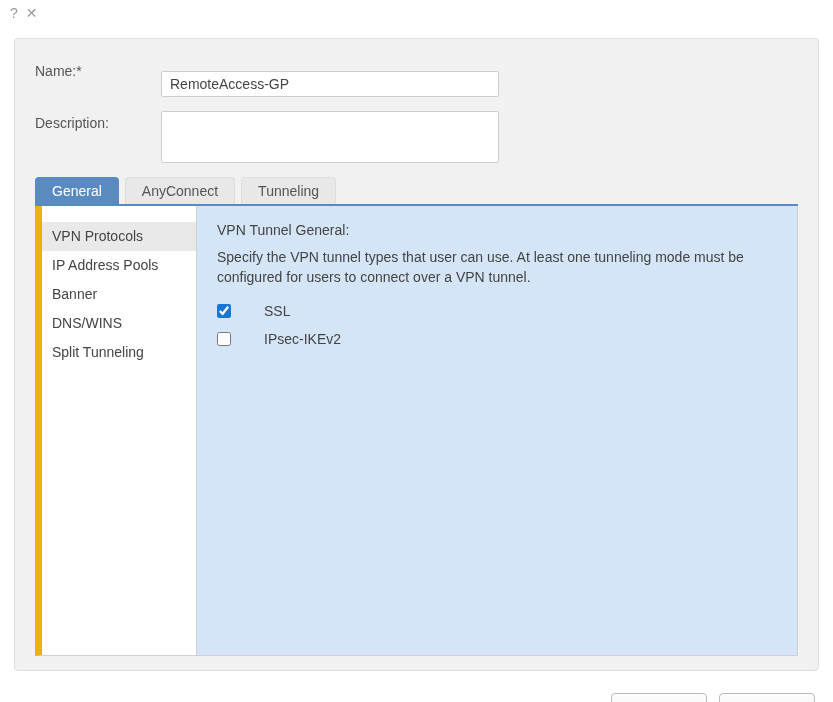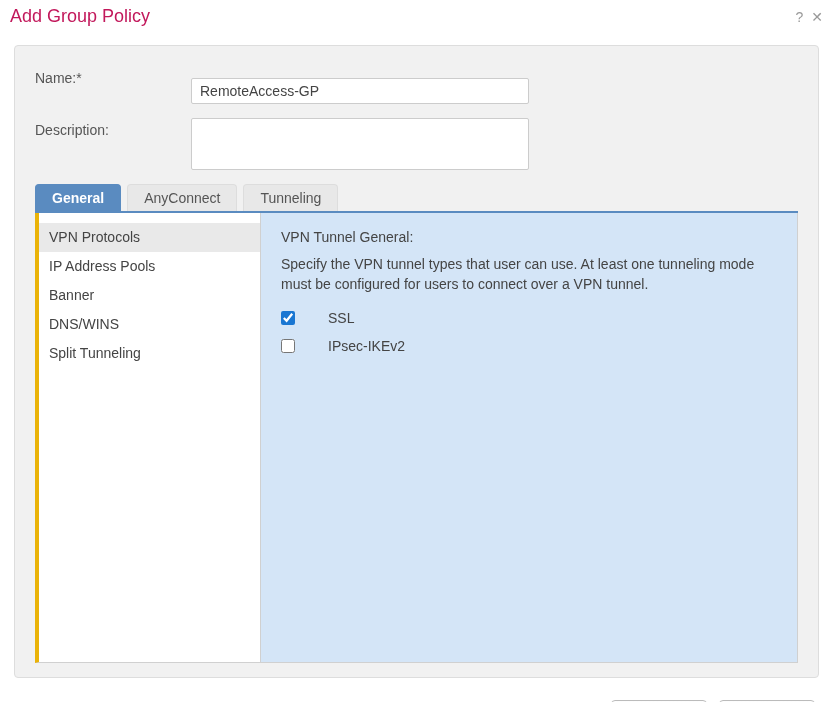--- a/index.html
+++ b/index.html
@@ -46,21 +46,20 @@
   .form-panel {
     background: #f1f1f1;
     border: 1px solid #ddd;
     border-radius: 4px;
     padding: 20px 20px 14px 20px;
   }
   .form-row {
     display: flex;
     align-items: flex-start;
     margin-bottom: 14px;
-    gap: 30px;
   }
   .form-label {
     width: 126px;
     color: #555;
     padding-top: 4px;
     font-size: 14px;
   }
   .form-input {
     width: 338px;
     height: 26px;
@@ -93,36 +92,36 @@
     background: #e8e8e8;
     color: #555;
     font-size: 14px;
     cursor: pointer;
     border: 1px solid #ddd;
     border-bottom: none;
   }
   .tab.active {
     background: #5a8bc0;
     color: #fff;
-    font-weight: bold;
+    font-weight: normal;
     border-color: #5a8bc0;
   }
   .tab-content {
     display: flex;
     border-top: 2px solid #5a8bc0;
     height: 452px;
     background: #fff;
   }
   .sidebar {
-    width: 226px;
+    width: 162px;
     background: #fff;
     border-right: 1px solid #d0d0d0;
-    border-left: 4px solid #eab308;
+    border-left: 7px solid #eab308;
     border-bottom: 1px solid #d0d0d0;
-    padding-top: 10px;
+    padding-top: 16px;
   }
   .sidebar-item {
     padding: 4px 10px;
     font-size: 14px;
     color: #444;
     cursor: pointer;
     line-height: 1.5;
   }
   .sidebar-item.selected {
     background: #e9e9e9;
@@ -173,21 +172,20 @@
     font-size: 13px;
     cursor: pointer;
   }
 </style>
 </head>
 <body>
 
 <div class="dialog">
 
   <div class="titlebar">
-    <div class="title">Add Group Policy</div>
     <div class="titlebar-icons">
       <span>?</span>
       <span>✕</span>
     </div>
   </div>
 
   <div class="form-area">
     <div class="form-panel">
 
       <div class="form-row">

